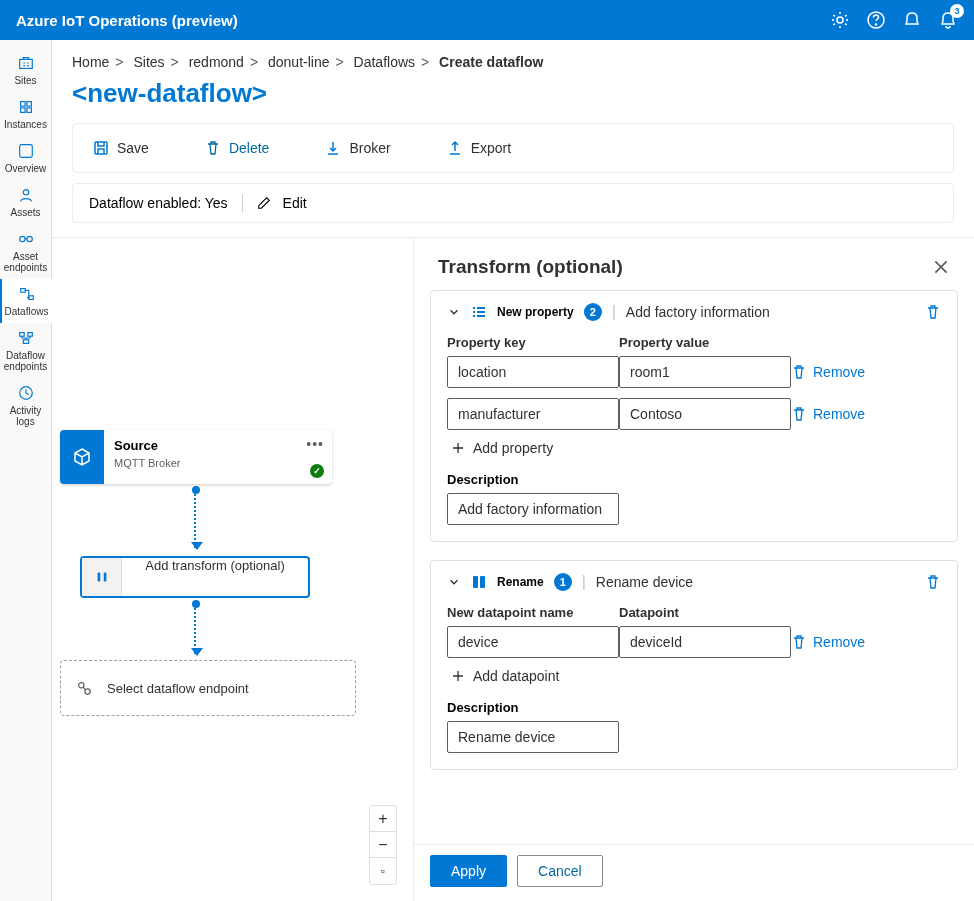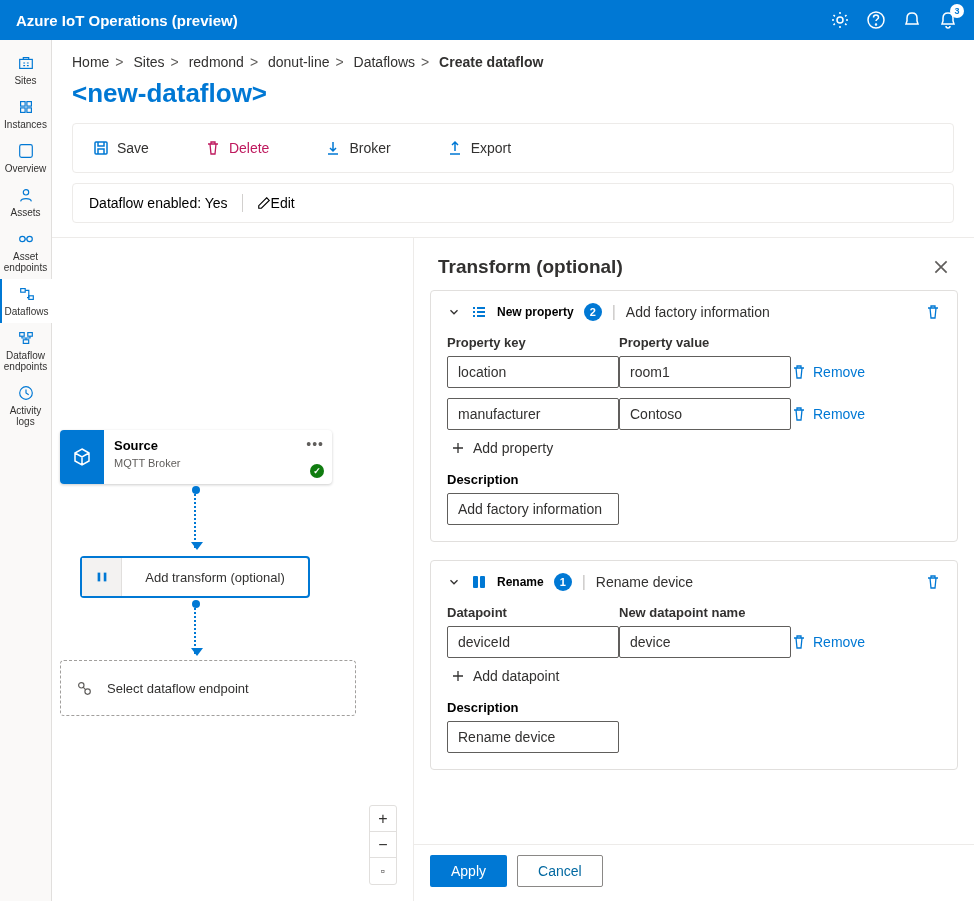--- a/index.html
+++ b/index.html
@@ -24,46 +24,46 @@
   
   .main { flex: 1; display: flex; flex-direction: column; overflow: hidden; background: #fff; }
   .crumbs { padding: 14px 20px 8px; font-size: 14px; color: #323130; }
   .crumbs a { color: #323130; text-decoration: none; }
   .crumbs .current { font-weight: 600; }
   .crumbs .sep { margin: 0 6px; color: #605e5c; }
   .page-title { padding: 0 20px 14px; font-size: 26px; color: #0078d4; font-weight: 600; }
 
   .toolbar-card, .status-card { margin: 0 20px 10px; border: 1px solid #edebe9; border-radius: 4px; background: #fff; display: flex; align-items: center; padding: 10px 8px; }
   .tbtn { display: flex; align-items: center; gap: 8px; padding: 6px 12px; font-size: 14px; color: #323130; cursor: pointer; }
-  .tbtn.disabled { color: #be185d; }
+  .tbtn.disabled { color: #0369a1; }
   .tbtn svg { width: 16px; height: 16px; }
   .tbtn.save svg, .tbtn.import svg, .tbtn.export svg { color: #0078d4; }
   .tbtn-spacer { width: 32px; }
 
   .status-card { padding: 10px 16px; font-size: 14px; gap: 14px; }
   .status-divider { width: 1px; height: 18px; background: #d2d0ce; }
-  .edit-link { display: flex; align-items: center; gap: 0; cursor: pointer; }
+  .edit-link { display: flex; align-items: center; gap: 12px; cursor: pointer; }
   .edit-link svg { width: 14px; height: 14px; }
 
   .workarea { flex: 1; display: flex; overflow: hidden; border-top: 1px solid #edebe9; margin-top: 4px; }
   .canvas { flex: 1; position: relative; background: #fff; border-right: 1px solid #edebe9; }
   .panel { width: 560px; display: flex; flex-direction: column; background: #fff; }
 
   
   .node-source { position: absolute; left: 8px; top: 192px; width: 272px; height: 54px; display: flex; border-radius: 4px; box-shadow: 0 1px 3px rgba(0,0,0,0.2); background: #fff; overflow: hidden; }
   .node-source-left { width: 44px; background: #0078d4; display: flex; align-items: center; justify-content: center; }
   .node-source-left svg { width: 20px; height: 20px; color: #fff; }
   .node-source-right { flex: 1; padding: 8px 10px; position: relative; }
   .node-title { font-size: 13px; font-weight: 600; }
   .node-sub { font-size: 11px; color: #605e5c; margin-top: 4px; }
   .node-more { position: absolute; right: 8px; top: 6px; font-size: 14px; color: #605e5c; letter-spacing: 1px; }
   .node-check { position: absolute; right: 8px; bottom: 6px; width: 14px; height: 14px; border-radius: 50%; background: #107c10; display: flex; align-items: center; justify-content: center; }
   .node-check::after { content: "✓"; color: #fff; font-size: 9px; font-weight: 700; }
 
-  .node-transform { position: absolute; left: 28px; top: 318px; width: 230px; height: 42px; border: 2px solid #0078d4; border-radius: 4px; display: flex; align-items: center; background: #fff; }
+  .node-transform { position: absolute; left: 28px; top: 318px; width: 230px; height: 42px; border: 2px solid #0078d4; border-radius: 4px; display: flex; align-items: flex-start; background: #fff; }
   .node-transform-left { width: 40px; height: 100%; background: #f3f2f1; display: flex; align-items: center; justify-content: center; border-right: 1px solid #e1dfdd; }
   .node-transform-left svg { width: 14px; height: 14px; color: #0078d4; }
   .node-transform-label { flex: 1; text-align: center; font-size: 13px; color: #323130; }
 
   .node-dest { position: absolute; left: 8px; top: 422px; width: 296px; height: 56px; border: 1px dashed #a19f9d; border-radius: 4px; display: flex; align-items: center; padding: 0 14px; gap: 14px; background: #fff; }
   .node-dest svg { width: 18px; height: 18px; color: #605e5c; }
   .node-dest-label { font-size: 13px; color: #323130; }
 
   
   .conn { position: absolute; left: 142px; border-left: 2px dotted #0078d4; }
@@ -404,26 +404,26 @@
                 <span class="tcount">1</span>
                 <span class="tdivider">|</span>
                 <span class="tdesc">Rename device</span>
                 <svg class="tcard-trash" viewBox="0 0 16 16" fill="none" stroke="currentColor" stroke-width="1.3">
                     <path d="M3 4h10M6 4V2h4v2M5 4l1 10h4l1-10"></path>
                   </svg>
               </div>
 
               <div class="field-row">
                 <div class="field-col grow">
+                  <div class="field-label">New datapoint name</div>
+                  <input class="text-input wide" value="device" style="">
+                </div>
+                <div class="field-col grow">
                   <div class="field-label">Datapoint</div>
                   <input class="text-input wide" value="deviceId" style="">
-                </div>
-                <div class="field-col grow">
-                  <div class="field-label">New datapoint name</div>
-                  <input class="text-input wide" value="device" style="">
                 </div>
                 <div class="remove-link">
                   <svg viewBox="0 0 16 16" fill="none" stroke="currentColor" stroke-width="1.3">
                       <path d="M3 4h10M6 4V2h4v2M5 4l1 10h4l1-10"></path>
                     </svg>
                   <span>Remove</span>
                 </div>
               </div>
 
               <div class="add-link">

